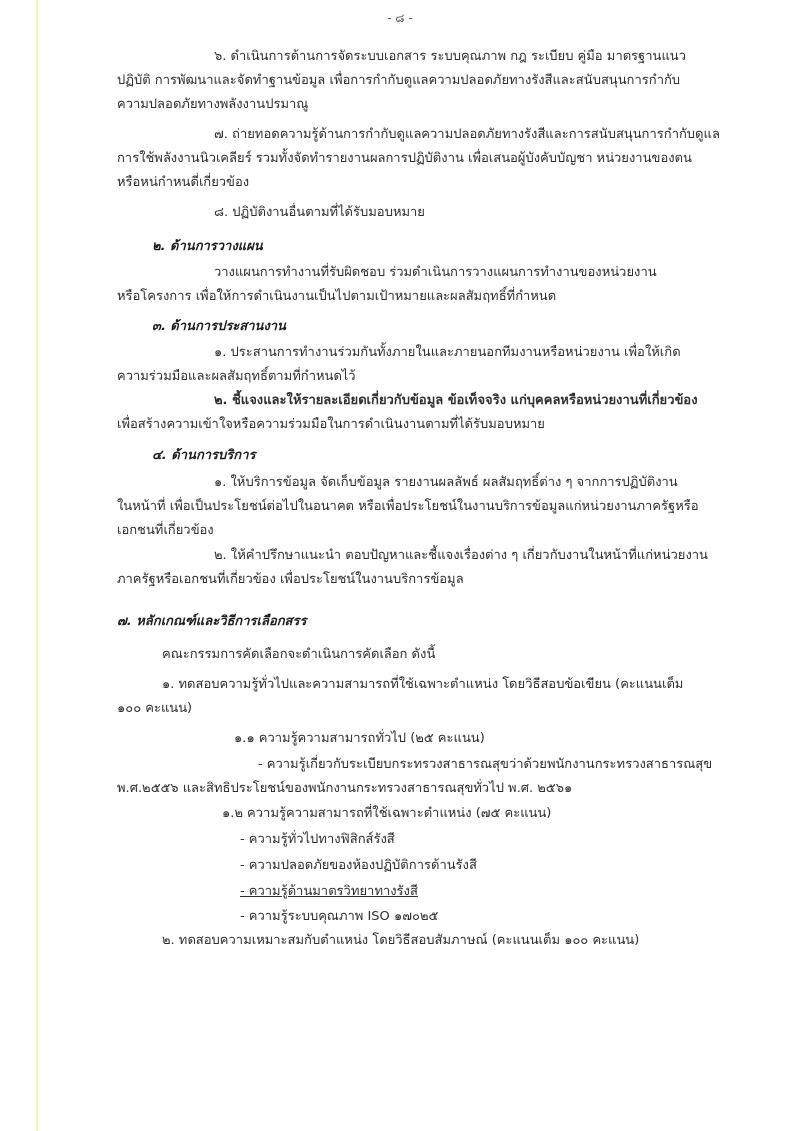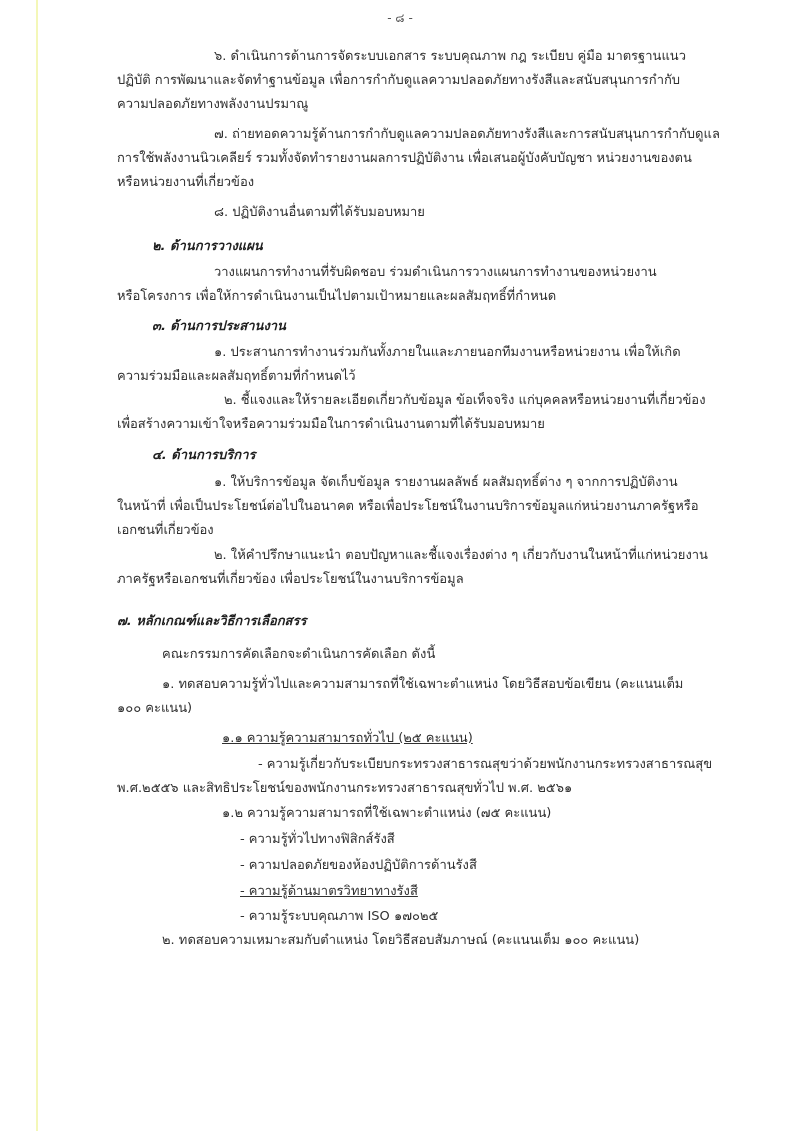--- a/index.html
+++ b/index.html
@@ -51,48 +51,48 @@
 <div class="page-edge"></div>
 
 <div class="page-number">- ๘ -</div>
 
 <div class="line" style="top:47px;left:214px;">๖. ดำเนินการด้านการจัดระบบเอกสาร ระบบคุณภาพ กฎ ระเบียบ คู่มือ มาตรฐานแนว</div>
 <div class="line" style="top:71px;left:117px;">ปฏิบัติ การพัฒนาและจัดทำฐานข้อมูล เพื่อการกำกับดูแลความปลอดภัยทางรังสีและสนับสนุนการกำกับ</div>
 <div class="line" style="top:95px;left:117px;">ความปลอดภัยทางพลังงานปรมาณู</div>
 
 <div class="line" style="top:125px;left:214px;">๗. ถ่ายทอดความรู้ด้านการกำกับดูแลความปลอดภัยทางรังสีและการสนับสนุนการกำกับดูแล</div>
 <div class="line" style="top:149px;left:117px;">การใช้พลังงานนิวเคลียร์ รวมทั้งจัดทำรายงานผลการปฏิบัติงาน เพื่อเสนอผู้บังคับบัญชา หน่วยงานของตน</div>
-<div class="line" style="top:173px;left:117px;">หรือหน่วยงานที่เกี่ยวข้อง</div>
+<div class="line" style="top:173px;left:117px;">หรือหน่กำหนดี่เกี่ยวข้อง</div>
 
 <div class="line" style="top:203px;left:214px;">๘. ปฏิบัติงานอื่นตามที่ได้รับมอบหมาย</div>
 
 <div class="line heading" style="top:237px;left:152px;">๒. ด้านการวางแผน</div>
 <div class="line" style="top:263px;left:214px;">วางแผนการทำงานที่รับผิดชอบ ร่วมดำเนินการวางแผนการทำงานของหน่วยงาน</div>
 <div class="line" style="top:287px;left:117px;">หรือโครงการ เพื่อให้การดำเนินงานเป็นไปตามเป้าหมายและผลสัมฤทธิ์ที่กำหนด</div>
 
 <div class="line heading" style="top:317px;left:152px;">๓. ด้านการประสานงาน</div>
 <div class="line" style="top:343px;left:214px;">๑. ประสานการทำงานร่วมกันทั้งภายในและภายนอกทีมงานหรือหน่วยงาน เพื่อให้เกิด</div>
 <div class="line" style="top:367px;left:117px;">ความร่วมมือและผลสัมฤทธิ์ตามที่กำหนดไว้</div>
-<div class="line" style="top:391px;left:224px;">๒. ชี้แจงและให้รายละเอียดเกี่ยวกับข้อมูล ข้อเท็จจริง แก่บุคคลหรือหน่วยงานที่เกี่ยวข้อง</div>
+<div class="line" style="top:391px;left:214px;font-weight:bold;">๒. ชี้แจงและให้รายละเอียดเกี่ยวกับข้อมูล ข้อเท็จจริง แก่บุคคลหรือหน่วยงานที่เกี่ยวข้อง</div>
 <div class="line" style="top:415px;left:117px;">เพื่อสร้างความเข้าใจหรือความร่วมมือในการดำเนินงานตามที่ได้รับมอบหมาย</div>
 
 <div class="line heading" style="top:446px;left:152px;">๔. ด้านการบริการ</div>
 <div class="line" style="top:473px;left:214px;">๑. ให้บริการข้อมูล จัดเก็บข้อมูล รายงานผลลัพธ์ ผลสัมฤทธิ์ต่าง ๆ จากการปฏิบัติงาน</div>
 <div class="line" style="top:497px;left:117px;text-align:center;">ในหน้าที่ เพื่อเป็นประโยชน์ต่อไปในอนาคต หรือเพื่อประโยชน์ในงานบริการข้อมูลแก่หน่วยงานภาครัฐหรือ</div>
 <div class="line" style="top:521px;left:117px;">เอกชนที่เกี่ยวข้อง</div>
 <div class="line" style="top:546px;left:214px;text-align:center;">๒. ให้คำปรึกษาแนะนำ ตอบปัญหาและชี้แจงเรื่องต่าง ๆ เกี่ยวกับงานในหน้าที่แก่หน่วยงาน</div>
 <div class="line" style="top:570px;left:117px;">ภาครัฐหรือเอกชนที่เกี่ยวข้อง เพื่อประโยชน์ในงานบริการข้อมูล</div>
 
 <div class="line heading" style="top:612px;left:117px;">๗. หลักเกณฑ์และวิธีการเลือกสรร</div>
 <div class="line" style="top:645px;left:162px;">คณะกรรมการคัดเลือกจะดำเนินการคัดเลือก ดังนี้</div>
 
 <div class="line" style="top:675px;left:162px;">๑. ทดสอบความรู้ทั่วไปและความสามารถที่ใช้เฉพาะตำแหน่ง โดยวิธีสอบข้อเขียน (คะแนนเต็ม</div>
 <div class="line" style="top:699px;left:117px;">๑๐๐ คะแนน)</div>
 
-<div class="line" style="top:729px;left:222px;text-decoration:underline;">๑.๑ ความรู้ความสามารถทั่วไป (๒๕ คะแนน)</div>
+<div class="line" style="top:729px;left:234px;">๑.๑ ความรู้ความสามารถทั่วไป (๒๕ คะแนน)</div>
 <div class="line" style="top:755px;left:258px;">- ความรู้เกี่ยวกับระเบียบกระทรวงสาธารณสุขว่าด้วยพนักงานกระทรวงสาธารณสุข</div>
 <div class="line" style="top:779px;left:117px;">พ.ศ.๒๕๕๖ และสิทธิประโยชน์ของพนักงานกระทรวงสาธารณสุขทั่วไป พ.ศ. ๒๕๖๑</div>
 
 <div class="line" style="top:804px;left:222px;">๑.๒ ความรู้ความสามารถที่ใช้เฉพาะตำแหน่ง (๗๕ คะแนน)</div>
 <div class="line" style="top:830px;left:240px;">- ความรู้ทั่วไปทางฟิสิกส์รังสี</div>
 <div class="line" style="top:856px;left:240px;">- ความปลอดภัยของห้องปฏิบัติการด้านรังสี</div>
 <div class="line" style="top:882px;left:240px;text-decoration:underline;">- ความรู้ด้านมาตรวิทยาทางรังสี</div>
 <div class="line" style="top:907px;left:240px;">- ความรู้ระบบคุณภาพ ISO ๑๗๐๒๕</div>
 
 <div class="line" style="top:931px;left:162px;">๒. ทดสอบความเหมาะสมกับตำแหน่ง โดยวิธีสอบสัมภาษณ์ (คะแนนเต็ม ๑๐๐ คะแนน)</div>

